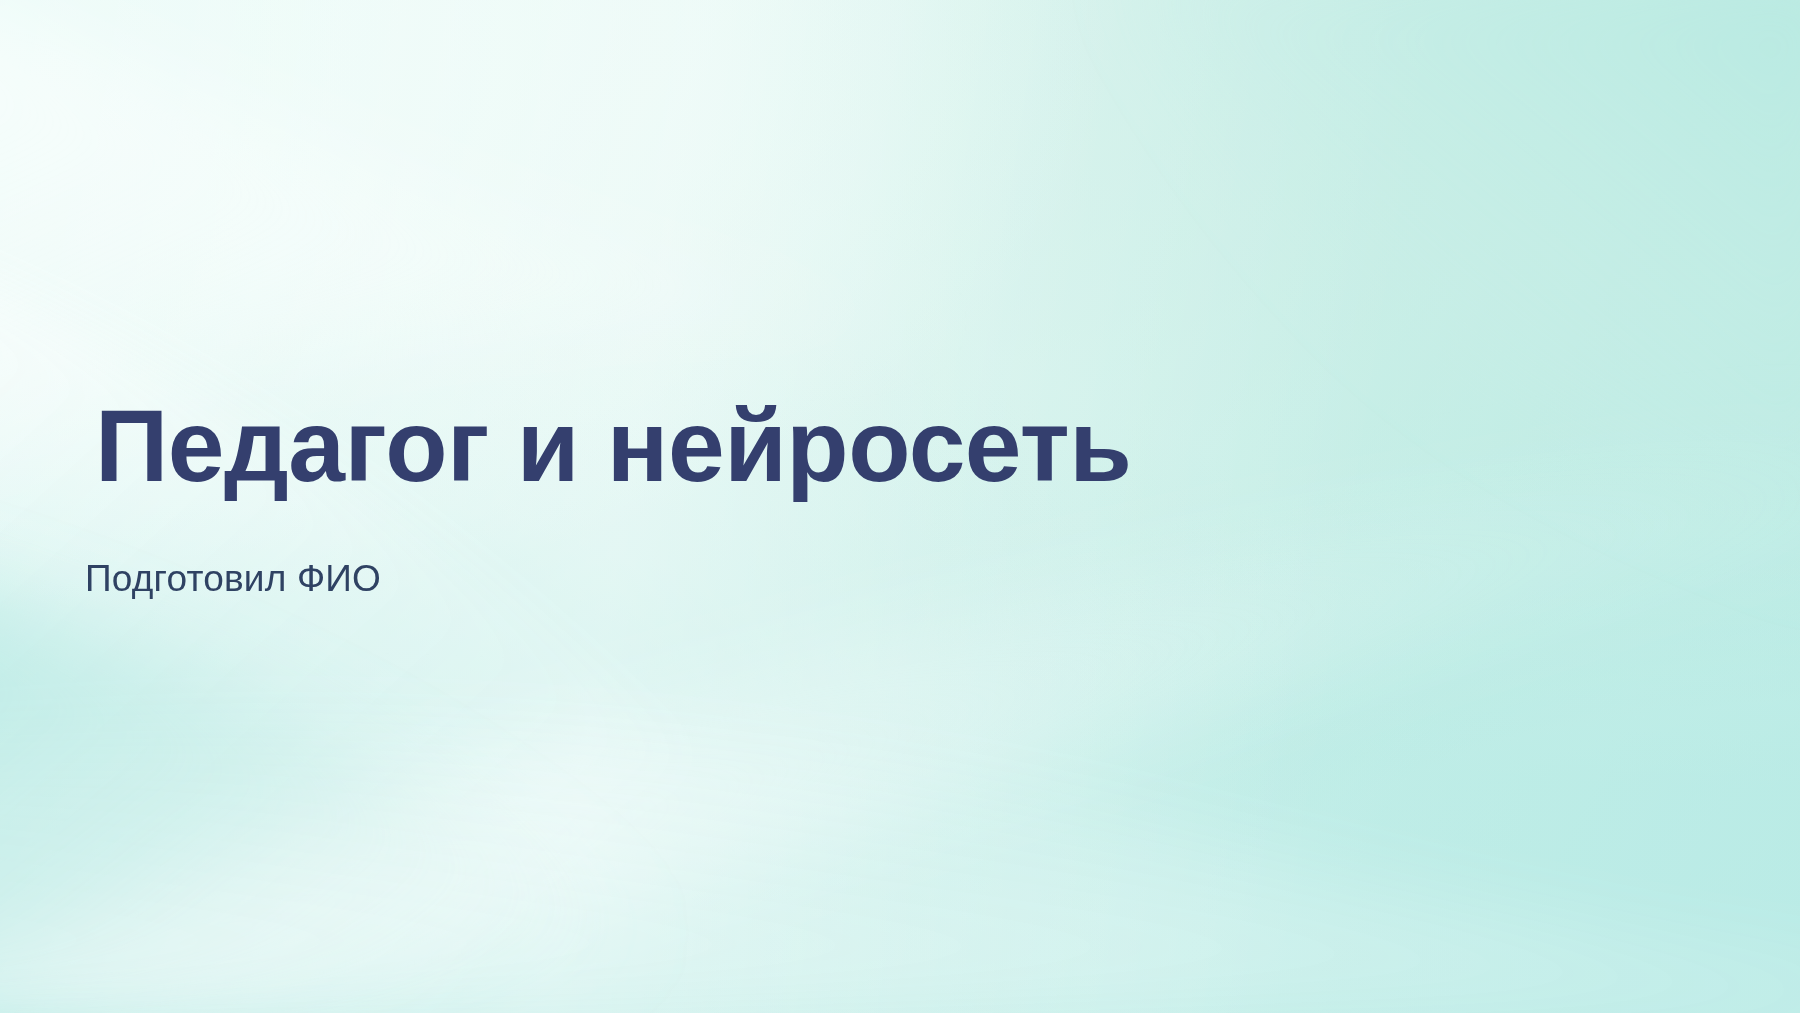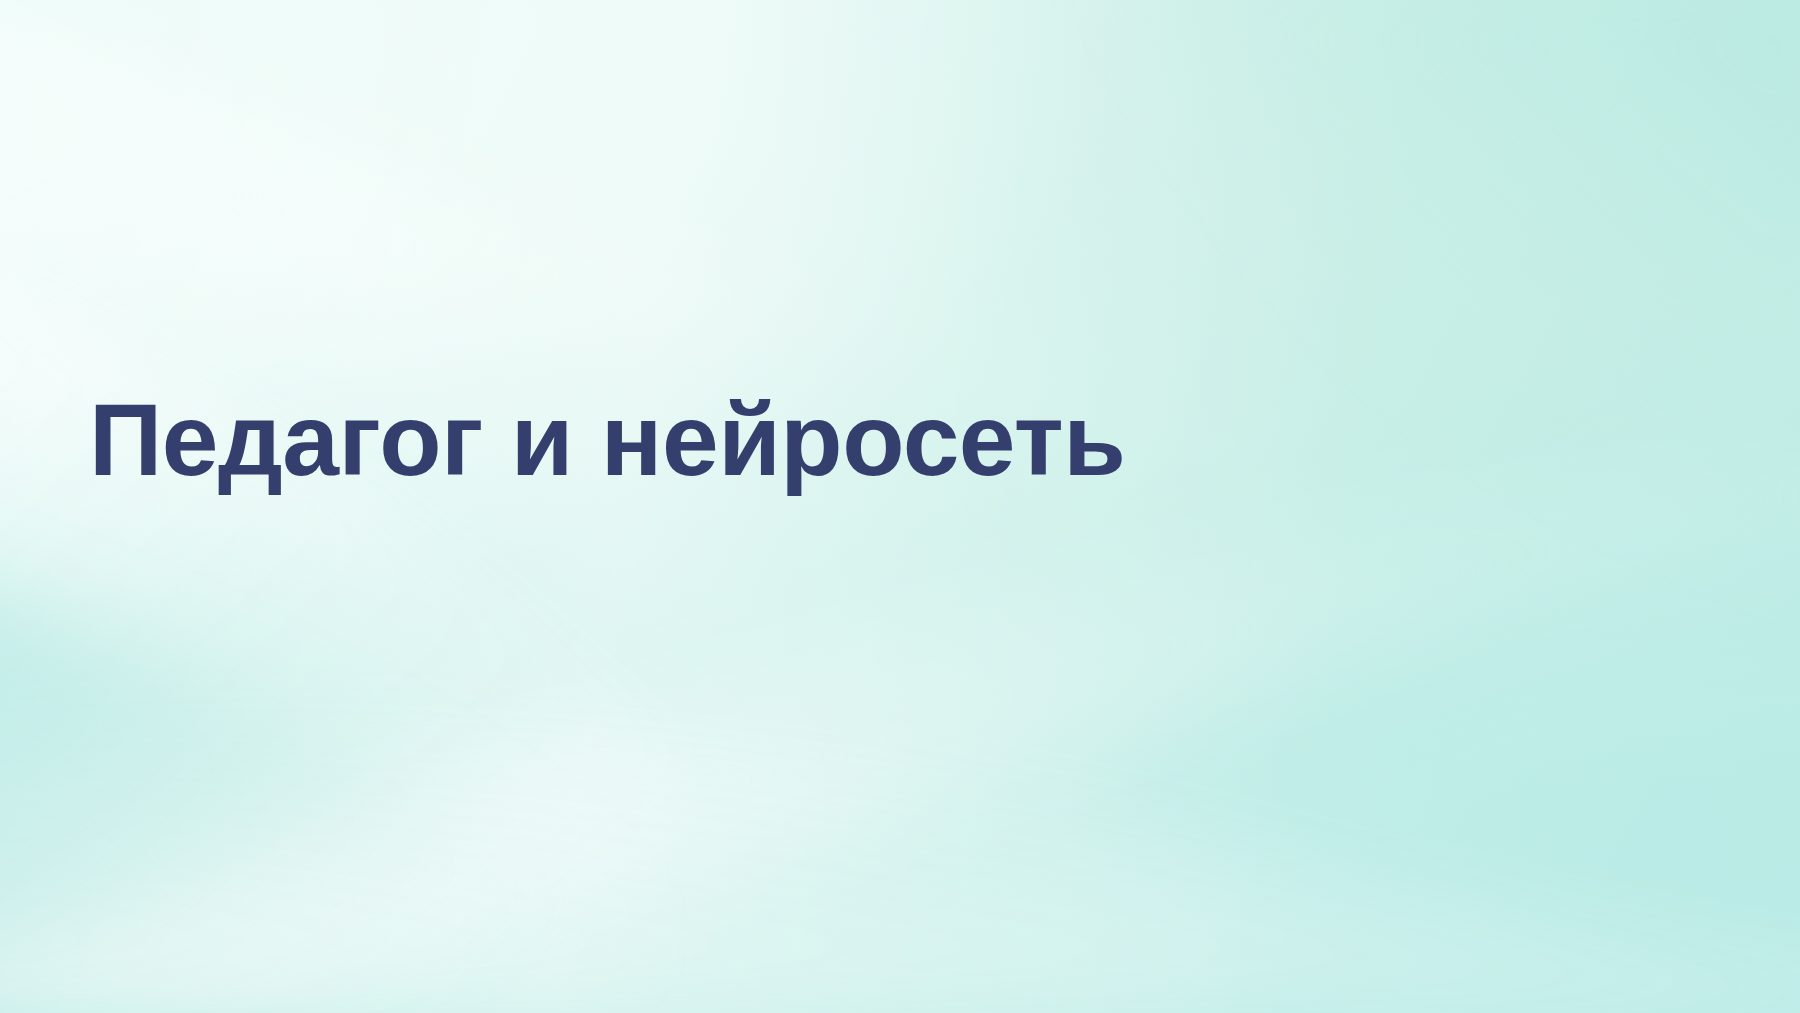--- a/index.html
+++ b/index.html
@@ -95,21 +95,21 @@
 
   
   .content {
     position: absolute;
     left: 85px;
     top: 385px;
     width: 1450px;
   }
 
   .slide-title {
-    margin: 4px;
+    margin: 10px;
     font-family: "Liberation Sans", "DejaVu Sans", sans-serif;
     font-size: 102px;
     font-weight: 700;
     line-height: 1.0;
     letter-spacing: -0.5px;
     color: #343f6e;
     white-space: nowrap;
   }
 
   .slide-subtitle {
@@ -176,15 +176,16 @@
     <path filter="url(#softenBig)" fill="url(#gWaveB)" opacity="0.8" d="M -140,760 C 300,700 760,720 1180,830 C 1460,905 1680,960 1860,975
              L 1860,1013 L -140,1013 Z"></path>
 
     <path filter="url(#softenBig)" fill="url(#gWaveD)" d="M 1860,-40 L 1860,560 C 1680,500 1520,430 1400,320 C 1290,215 1200,90 1140,-40 Z"></path>
 
     <path filter="url(#softenBig)" fill="url(#gWaveC)" d="M -140,560 C 160,640 420,760 640,920 C 720,975 780,1013 820,1013 L -140,1013 Z"></path>
   </svg>
 
   <div class="content">
     <h1 class="slide-title">Педагог и нейросеть</h1>
+    <p class="slide-subtitle">Подготовил ФИО</p>
   </div>
 
 </div>
 
 </body></html>

